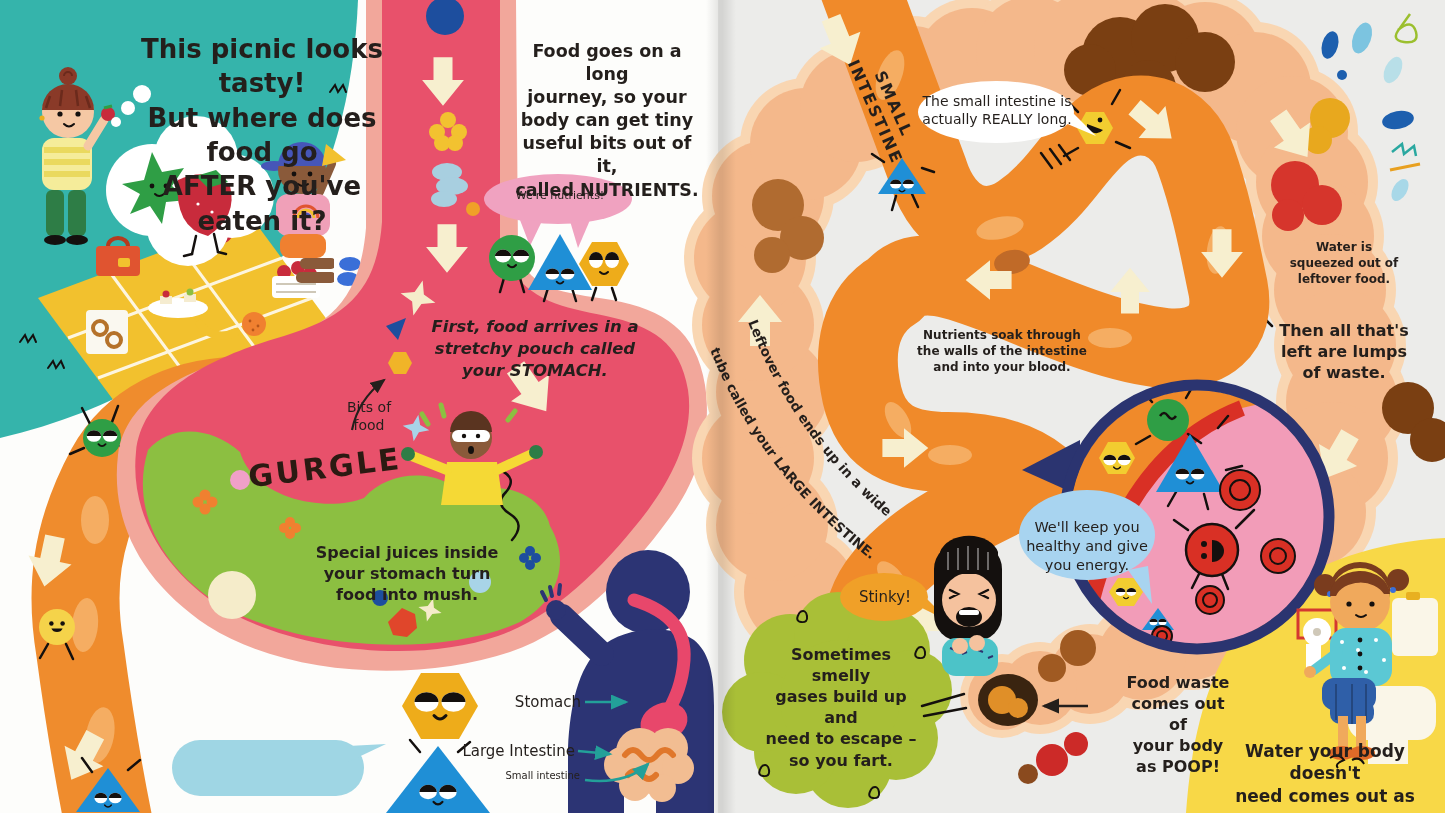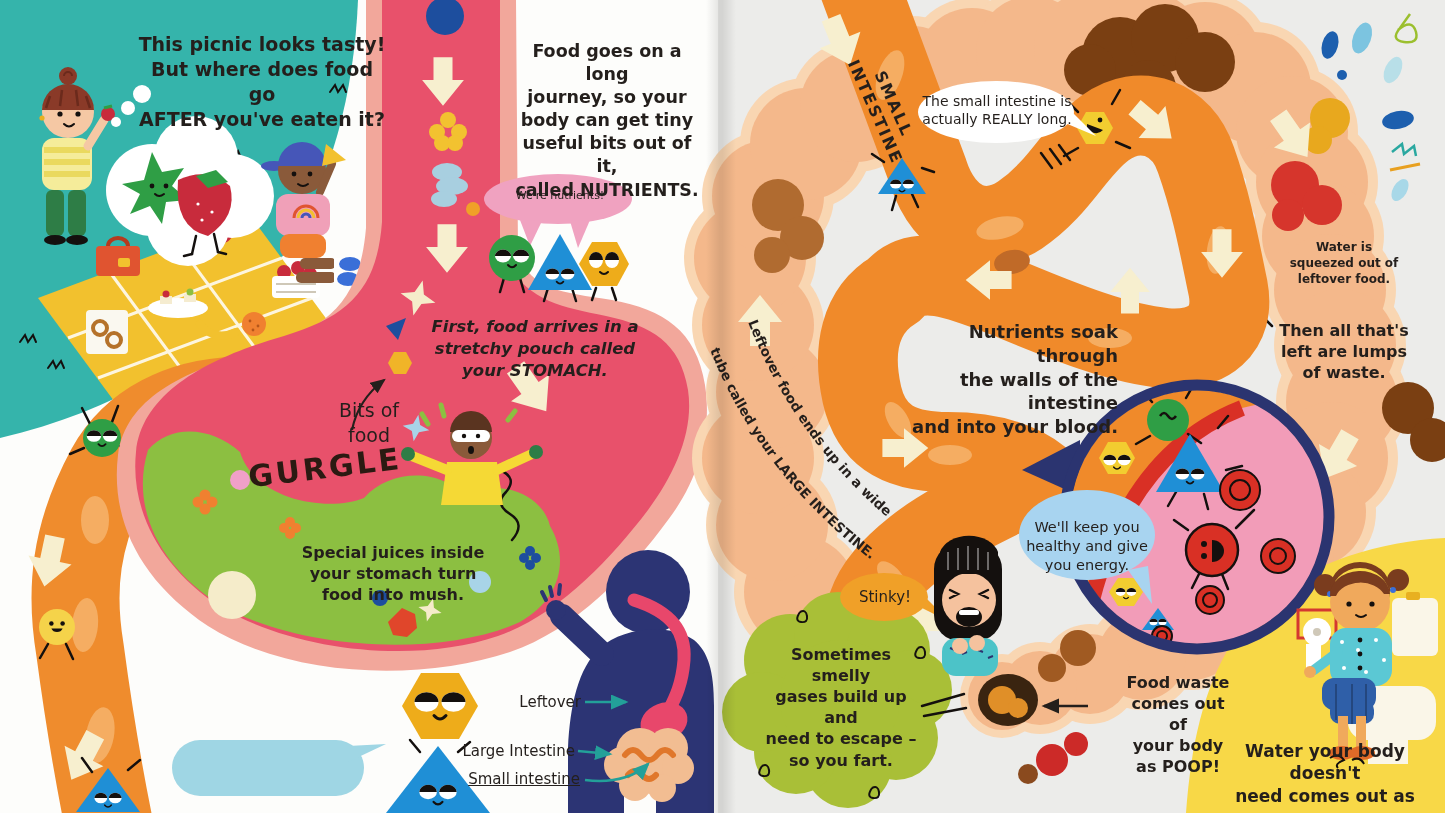--- a/index.html
+++ b/index.html
@@ -662,60 +662,60 @@
   <ellipse cx="1362" cy="38" rx="9" ry="16" transform="rotate(20 1362 38)" fill="#7cc4e0"></ellipse>
   <ellipse cx="1393" cy="70" rx="8" ry="14" transform="rotate(25 1393 70)" fill="#b8dfe8"></ellipse>
   <path d="M1398,30 q14,-12 18,2 q3,12 -12,10 q-14,-2 -4,-14 l10,-14" stroke="#9bbf2e" stroke-width="2.5" fill="none"></path>
   <ellipse cx="1398" cy="120" rx="16" ry="9" transform="rotate(-10 1398 120)" fill="#1d5fae"></ellipse>
   <path d="M1392,152 l10,-8 l2,10 l10,-8 l2,10" stroke="#2aa8a0" stroke-width="2.5" fill="none"></path>
   <path d="M1390,170 l30,-6" stroke="#e8a020" stroke-width="3"></path>
   <ellipse cx="1400" cy="190" rx="7" ry="12" transform="rotate(30 1400 190)" fill="#a8d8e8"></ellipse>
 </g>
 </svg>
 
-<div class="abs txt" style="left:137px;top:32px;width:250px;font-size:19px;color:#241f1c;">This picnic looks tasty!
+<div class="abs txt" style="left:137px;top:32px;width:250px;font-size:26px;color:#241f1c;">This picnic looks tasty!
 But where does food go
 AFTER you've eaten it?</div>
 
 <div class="abs txt" style="left:512px;top:40px;width:190px;font-size:17.5px;">Food goes on a long
 journey, so your
 body can get tiny
 useful bits out of it,
 called NUTRIENTS.</div>
 
 <div class="abs txt bub" style="left:487px;top:189px;width:146px;font-size:11px;">We're nutrients!</div>
 
 <div class="abs txt" style="left:430px;top:316px;width:210px;font-size:16.5px;font-style:italic;">First, food arrives in a
 stretchy pouch called
 your STOMACH.</div>
 
-<div class="abs txt bub" style="left:326px;top:398px;width:86px;font-size:19px;text-align:center;">Bits of
+<div class="abs txt bub" style="left:326px;top:398px;width:86px;font-size:14px;text-align:center;">Bits of
 food</div>
 
 <div class="abs" style="left:240px;top:450px;width:170px;font-size:30px;font-weight:700;letter-spacing:3px;color:#2b1a12;transform:rotate(-7deg);text-align:center;">GURGLE</div>
 
-<div class="abs txt" style="left:298px;top:542px;width:190px;font-size:16px;">Special juices inside
+<div class="abs txt" style="left:312px;top:542px;width:190px;font-size:16px;">Special juices inside
 your stomach turn
 food into mush.</div>
 
 
 
-<div class="abs bub" style="left:505px;top:693px;width:76px;text-align:right;font-size:15px;color:#241f1c;">Leftover</div>
+<div class="abs bub" style="left:505px;top:693px;width:76px;text-align:right;font-size:15px;color:#241f1c;">Stomach</div>
 <div class="abs bub" style="left:455px;top:742px;width:120px;text-align:right;font-size:15px;color:#241f1c;">Large Intestine</div>
-<div class="abs bub" style="left:462px;top:770px;width:118px;text-align:right;font-size:15px;color:#241f1c;text-decoration:underline;">Small intestine</div>
+<div class="abs bub" style="left:462px;top:770px;width:118px;text-align:right;font-size:10px;color:#241f1c;">Small intestine</div>
 
 <div class="abs" id="tube-label">
   <span>SMALL</span><br>
   <span>INTESTINE</span>
 </div>
 
 <div class="abs txt bub" style="left:921px;top:92px;width:152px;font-size:14px;">The small intestine is
 actually REALLY long.</div>
 
-<div class="abs txt" style="left:886px;top:320px;width:232px;font-size:18px;text-align:right;">Nutrients soak through
+<div class="abs txt" style="left:886px;top:328px;width:232px;font-size:12px;">Nutrients soak through
 the walls of the intestine
 and into your blood.</div>
 
 <div class="abs txt" style="left:1278px;top:240px;width:132px;font-size:12px;">Water is
 squeezed out of
 leftover food.</div>
 <div class="abs txt" style="left:1278px;top:320px;width:132px;font-size:16px;">Then all that's
 left are lumps
 of waste.</div>
 

